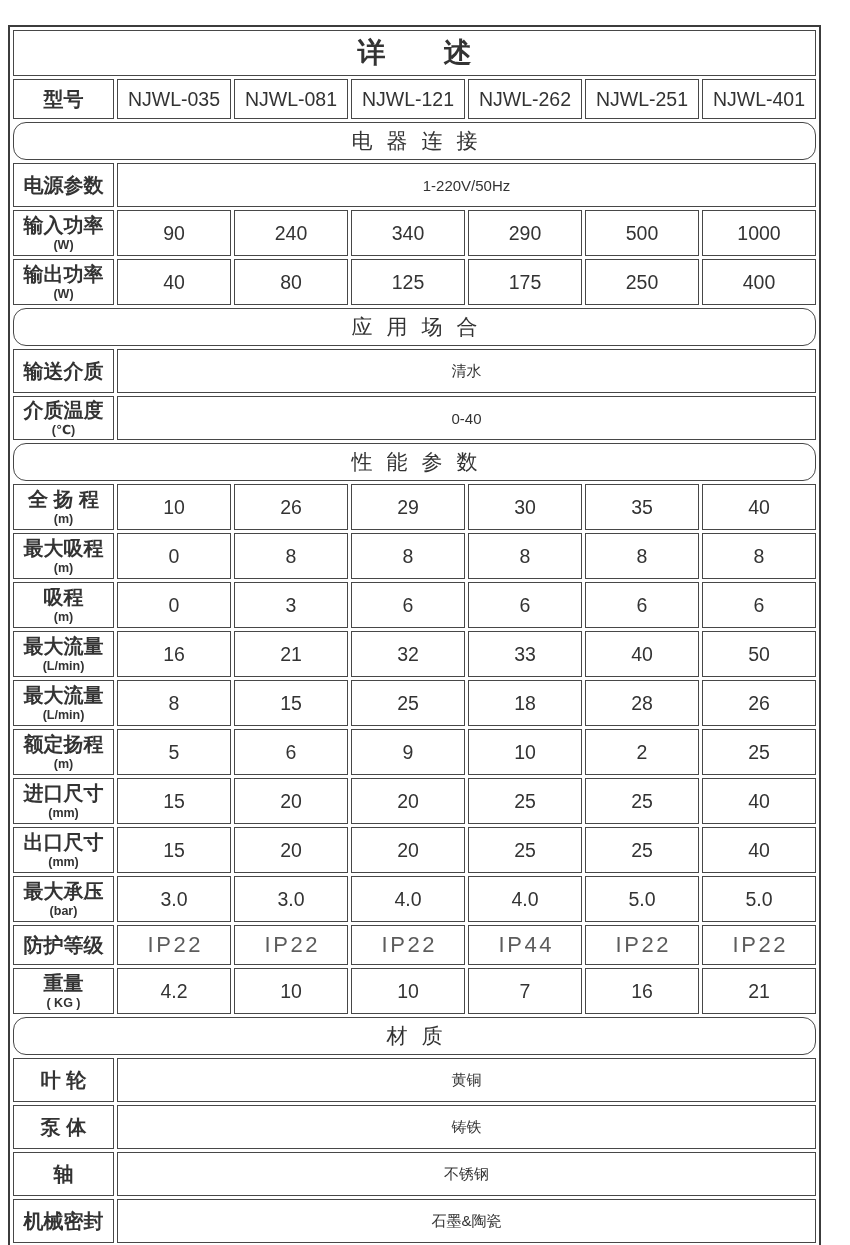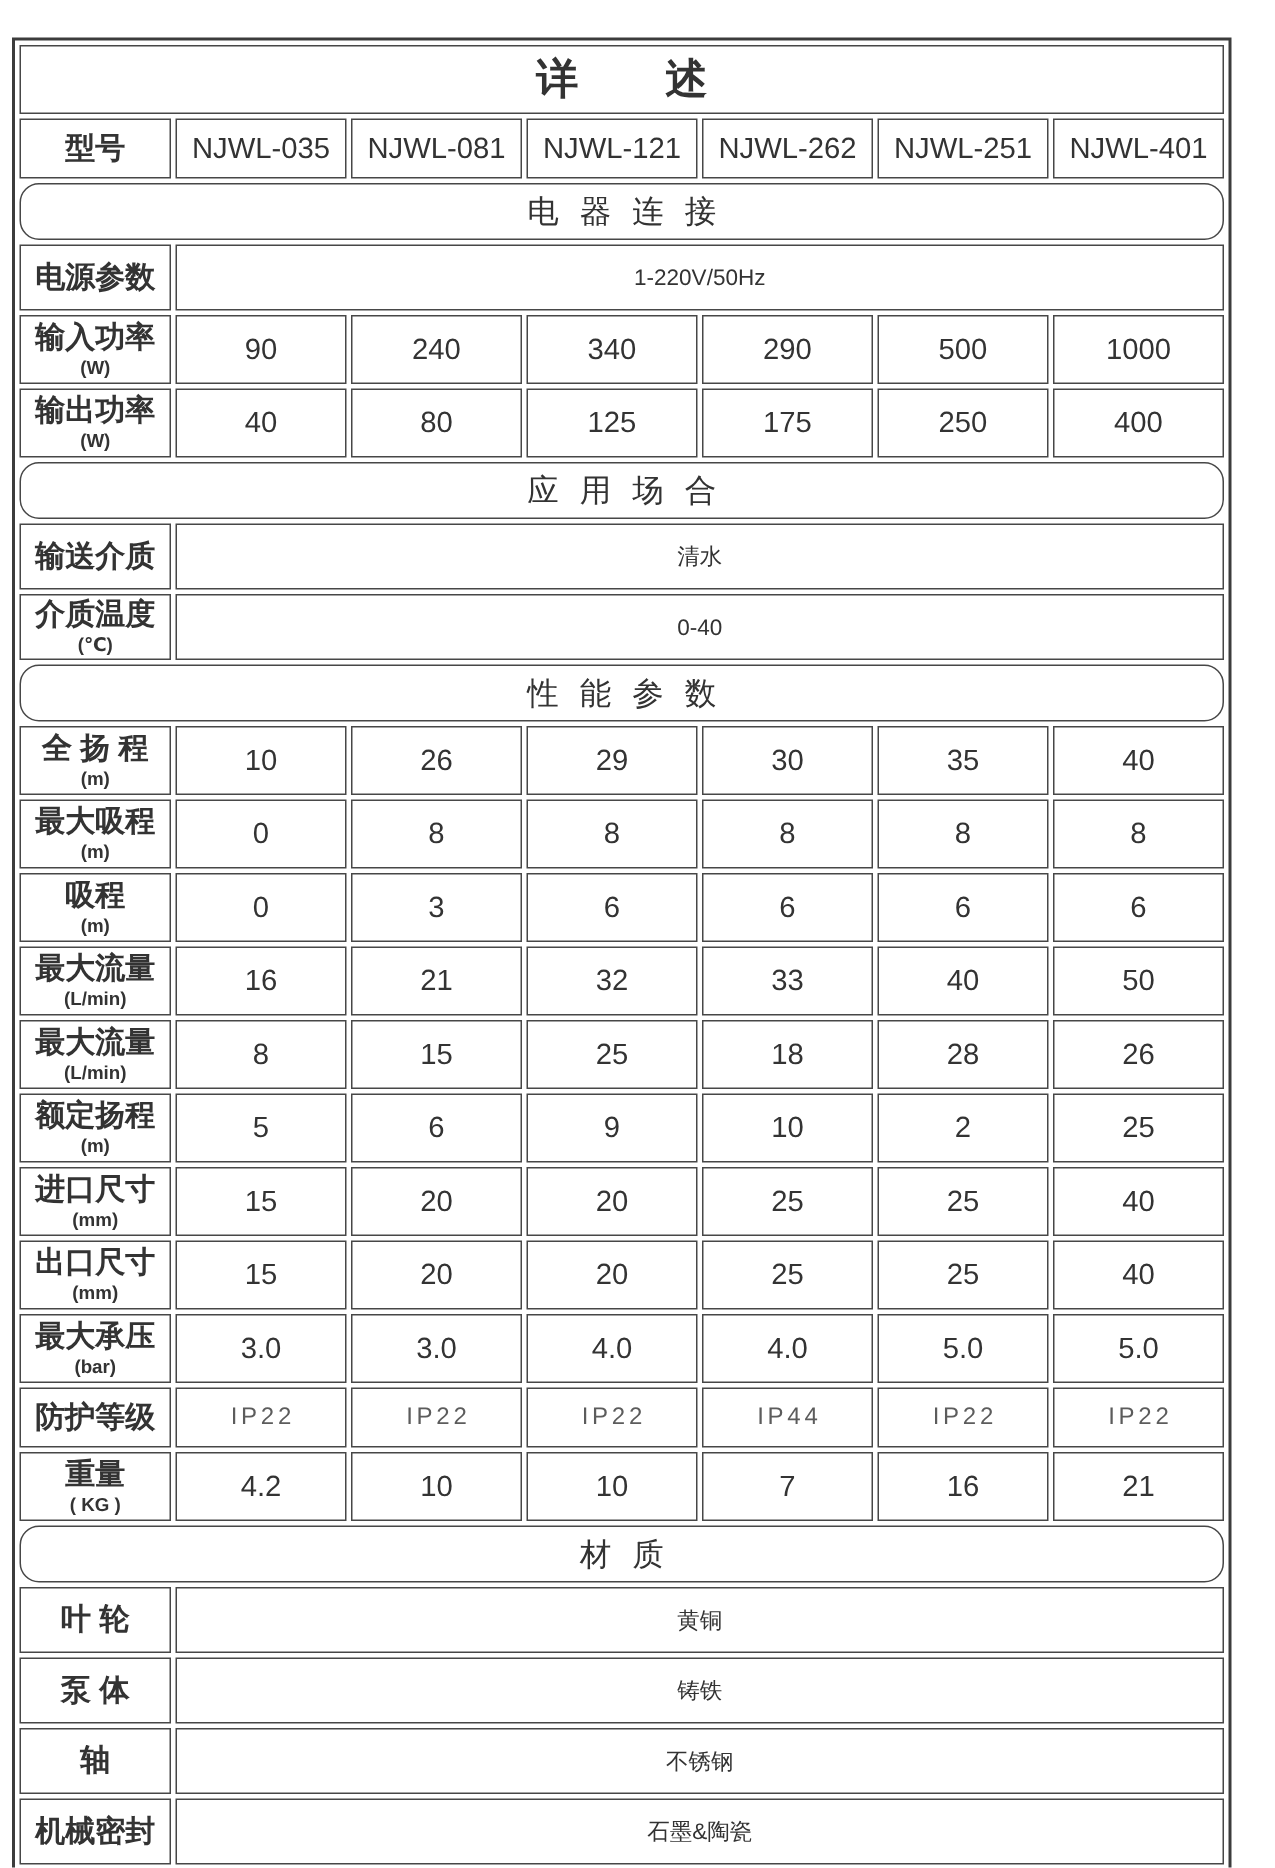--- a/index.html
+++ b/index.html
@@ -76,21 +76,21 @@
     font-weight: 600;
     margin-top: 1px;
     white-space: nowrap;
   }
   td.value-cell {
     font-size: 19.5px;
     color: #383838;
   }
   td.value-cell.muted {
     color: #5c5c5c;
-    font-size: 16px;
+    font-size: 22px;
     letter-spacing: 2.5px;
     text-indent: 2.5px;
     text-align: center;
   }
   td.span-value {
     font-size: 15px;
     color: #333333;
   }
 </style>
 </head>

